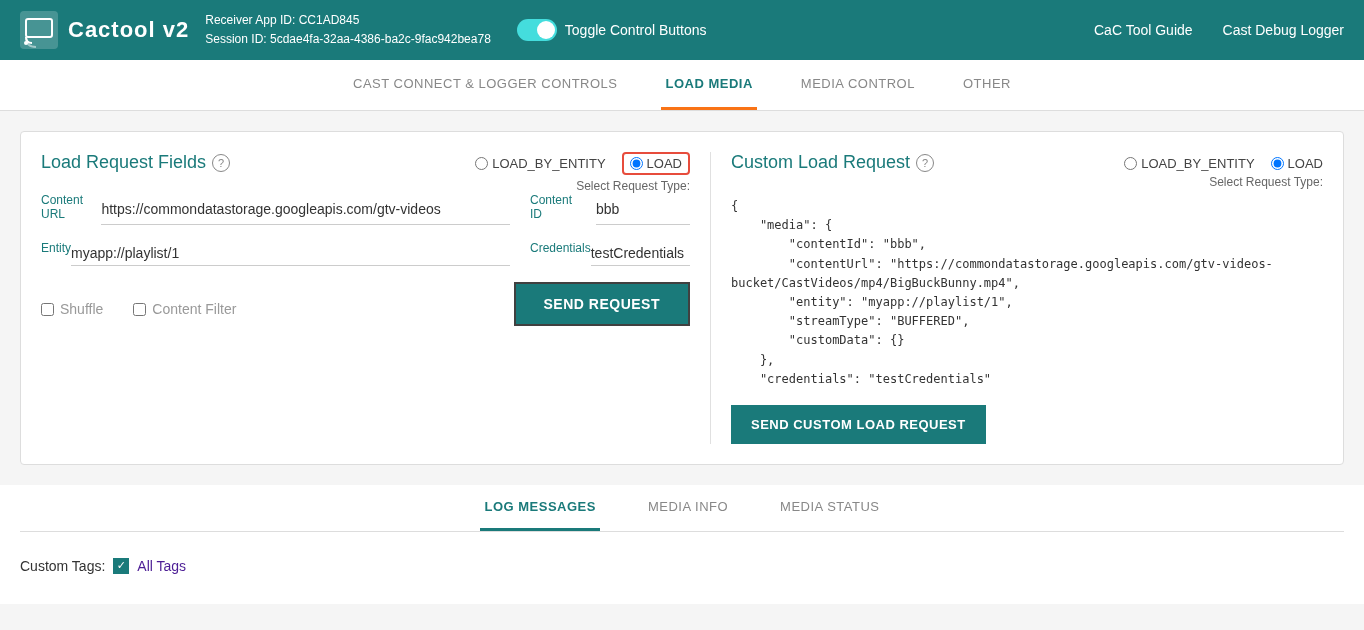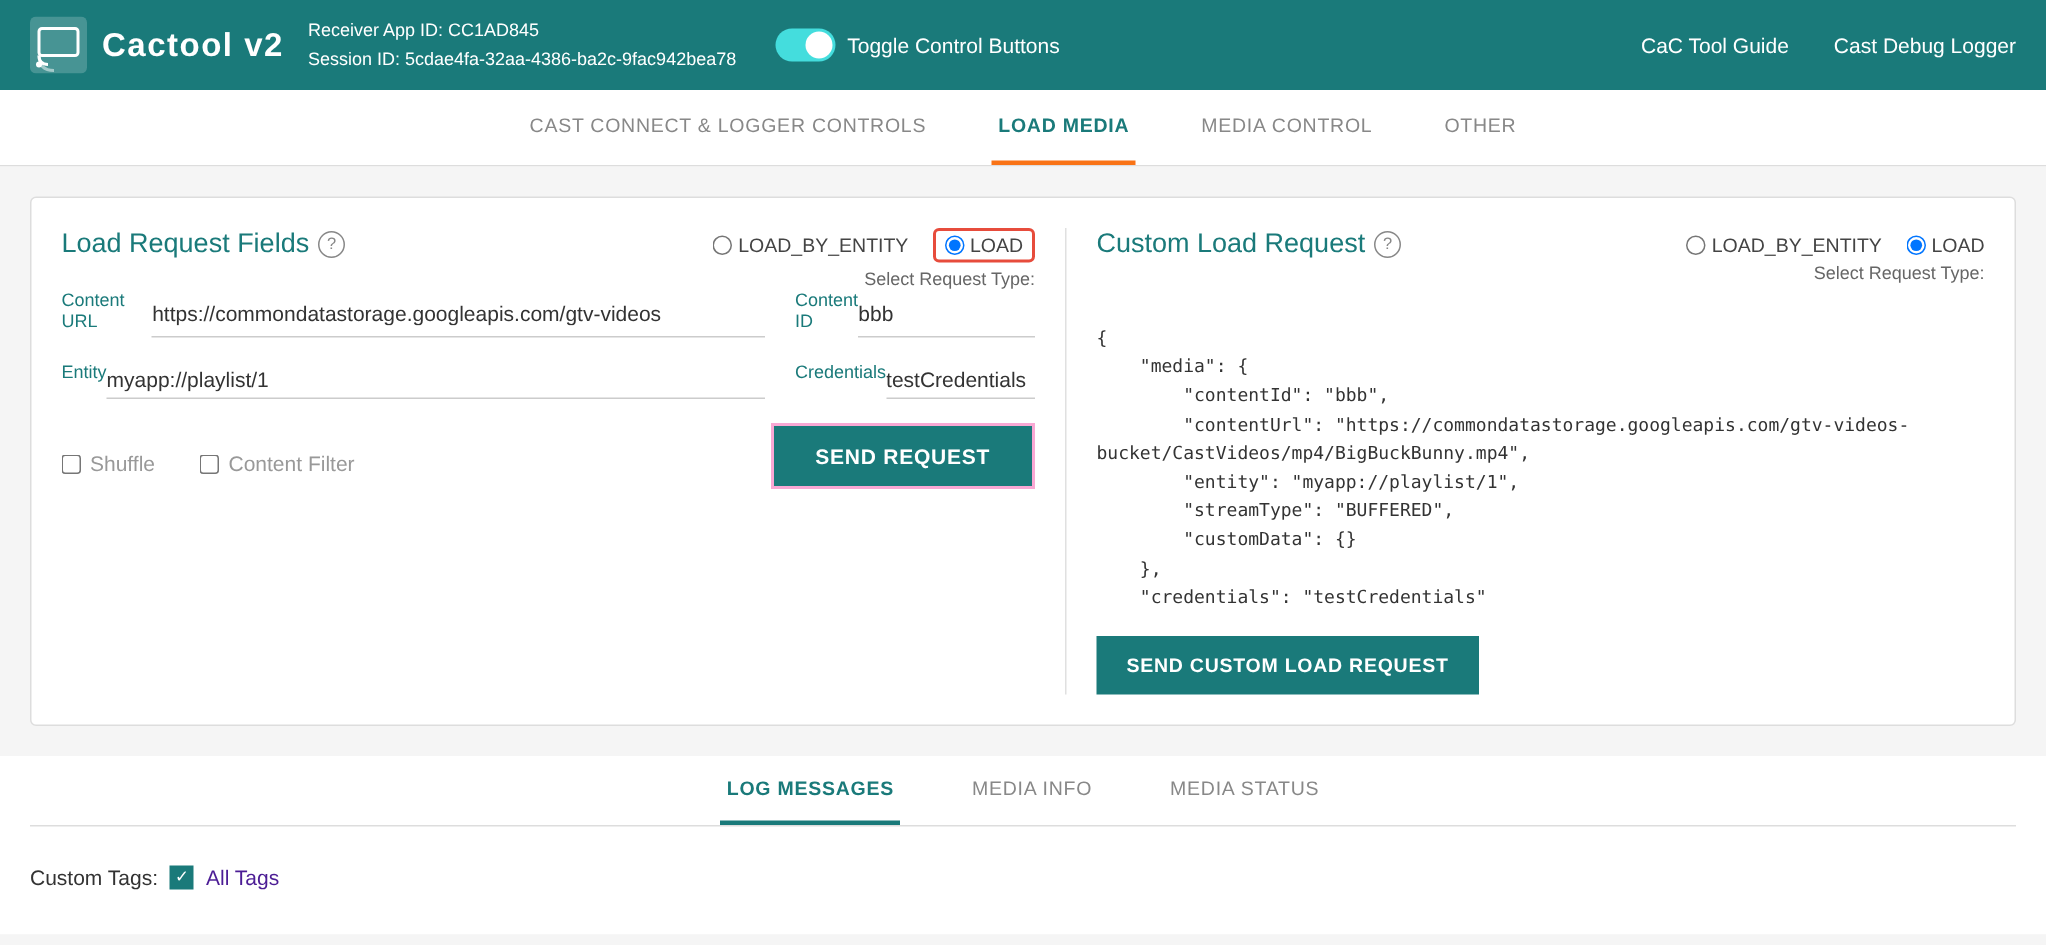--- a/index.html
+++ b/index.html
@@ -125,21 +125,21 @@
       display: flex;
       align-items: center;
       gap: 30px;
       margin-top: 10px;
     }
     .checkbox-label { display: flex; align-items: center; gap: 6px; font-size: 14px; color: #999; cursor: pointer; }
 
     .send-request-btn {
       background: #1a7a7a;
       color: white;
-      border: 2px solid #f9a8d4;
+      border: 2px solid #404040;
       padding: 12px 28px;
       font-size: 14px;
       font-weight: bold;
       cursor: pointer;
       letter-spacing: 0.5px;
       margin-left: auto;
       display: block;
     }
 
     .bottom-row {
@@ -151,21 +151,21 @@
 
     
     .right-panel {
       flex: 1;
       padding-left: 20px;
     }
     .right-panel-header {
       display: flex;
       align-items: center;
       justify-content: space-between;
-      margin-bottom: 23px;
+      margin-bottom: 4px;
     }
     .json-area {
       font-family: monospace;
       font-size: 12px;
       color: #333;
       background: white;
       white-space: pre;
       line-height: 1.6;
       min-height: 120px;
       overflow: auto;
@@ -284,21 +284,21 @@
           </div>
           <div class="select-label">Select Request Type:</div>
         </div>
       </div>
 
       <div class="fields-row">
         <div class="field-group">
           <label class="field-label">Content URL</label>
           <input class="field-input" type="text" value="https://commondatastorage.googleapis.com/gtv-videos" style="">
         </div>
-        <div class="field-group" style="flex:0 0 160px;">
+        <div class="field-group" style="flex:0 0 160px;gap:24px;">
           <label class="field-label">Content ID</label>
           <input class="field-input" type="text" value="bbb" style="">
         </div>
       </div>
 
       <div class="fields-row">
         <div class="field-group">
           <label class="field-label">Entity</label>
           <input class="field-input" type="text" value="myapp://playlist/1" style="">
         </div>

